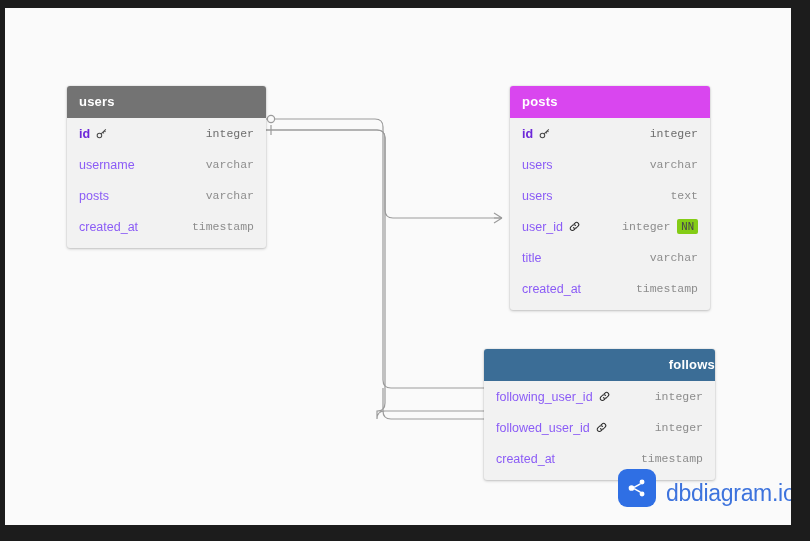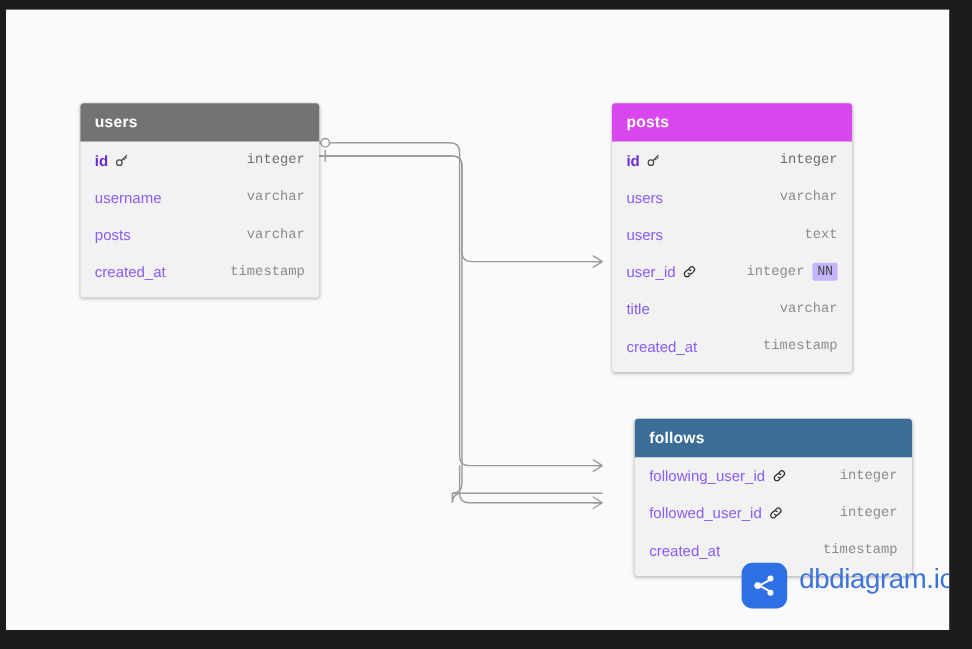--- a/index.html
+++ b/index.html
@@ -63,21 +63,21 @@
   .row.pk .fname { font-weight: bold; color: #6d28d9; }
   .row .spacer { flex: 1 1 auto; min-width: 10px; }
   .row .ftype {
     font-family: Liberation Mono, monospace;
     font-size: 11.5px;
     color: #8d8d8d;
   }
   .row.pk .ftype { color: #6e6e6e; }
   .badge {
     margin-left: 7px;
-    background: #c4b5fd;
+    background: #84cc16;
     color: #4a4a4a;
     font-family: "DejaVu Sans Mono", monospace;
     font-size: 10.5px;
     padding: 2px 4px;
     border-radius: 2px;
     line-height: 1;
   }
   .ico { display: inline-flex; align-items: center; }
   .ico svg { display: block; }
 
@@ -88,21 +88,21 @@
     width: 786px; height: 517px;
     pointer-events: none;
   }
 
   
   #logo {
     position: absolute;
     left: 613px;
     top: 461px;
     display: flex;
-    align-items: flex-start;
+    align-items: flex-end;
     gap: 10px;
   }
   #logo .mark {
     width: 38px; height: 38px;
     border-radius: 9px;
     background: #2f6fe4;
     display: flex; align-items: center; justify-content: center;
   }
   #logo .wordmark {
     font-size: 23px;
@@ -234,21 +234,21 @@
             </div>
             <div class="row">
               <span class="fname">
                 <span>created_at</span>
               </span>
               <span class="spacer"></span>
               <span class="ftype">timestamp</span>
             </div>
           </div>
         </div>
-        <div class="table" style="left: 524px; top: 341px; width: 231px;">
+        <div class="table" style="left: 479px; top: 341px; width: 231px; text-align: right;">
           <div class="table-header" style="background: rgb(59, 109, 150);">follows</div>
           <div class="table-body">
             <div class="row">
               <span class="fname">
                 <span>following_user_id</span>
                 <span class="ico">
                   <svg width="13" height="13" viewBox="0 0 24 24" fill="none" stroke="#2b2b2b" stroke-width="1.9" stroke-linecap="round">
                     <path d="M10 14a4 4 0 0 0 5.7.3l3-3A4 4 0 0 0 13 5.6l-1.7 1.7"></path>
                     <path d="M14 10a4 4 0 0 0-5.7-.3l-3 3A4 4 0 0 0 11 18.4l1.7-1.7"></path>
                   </svg>

